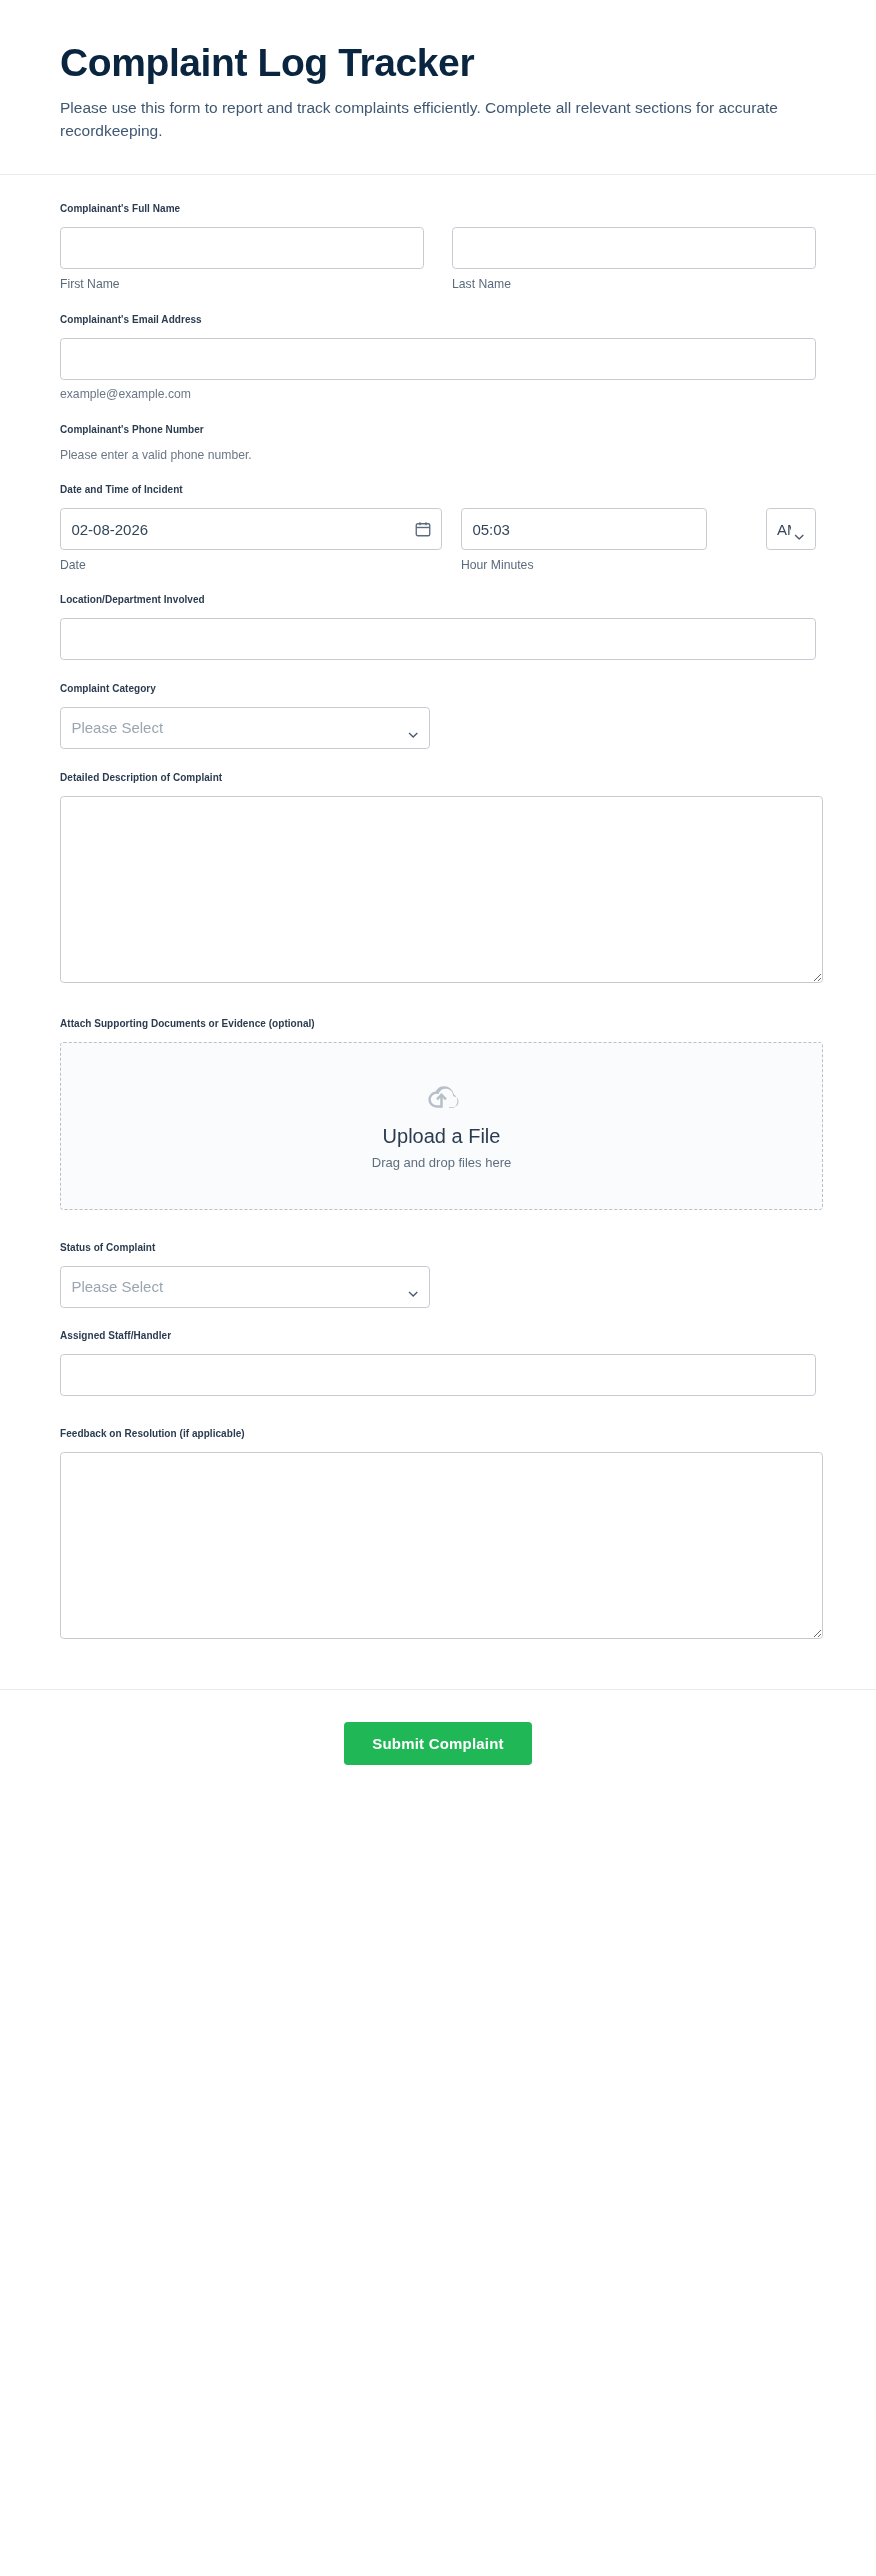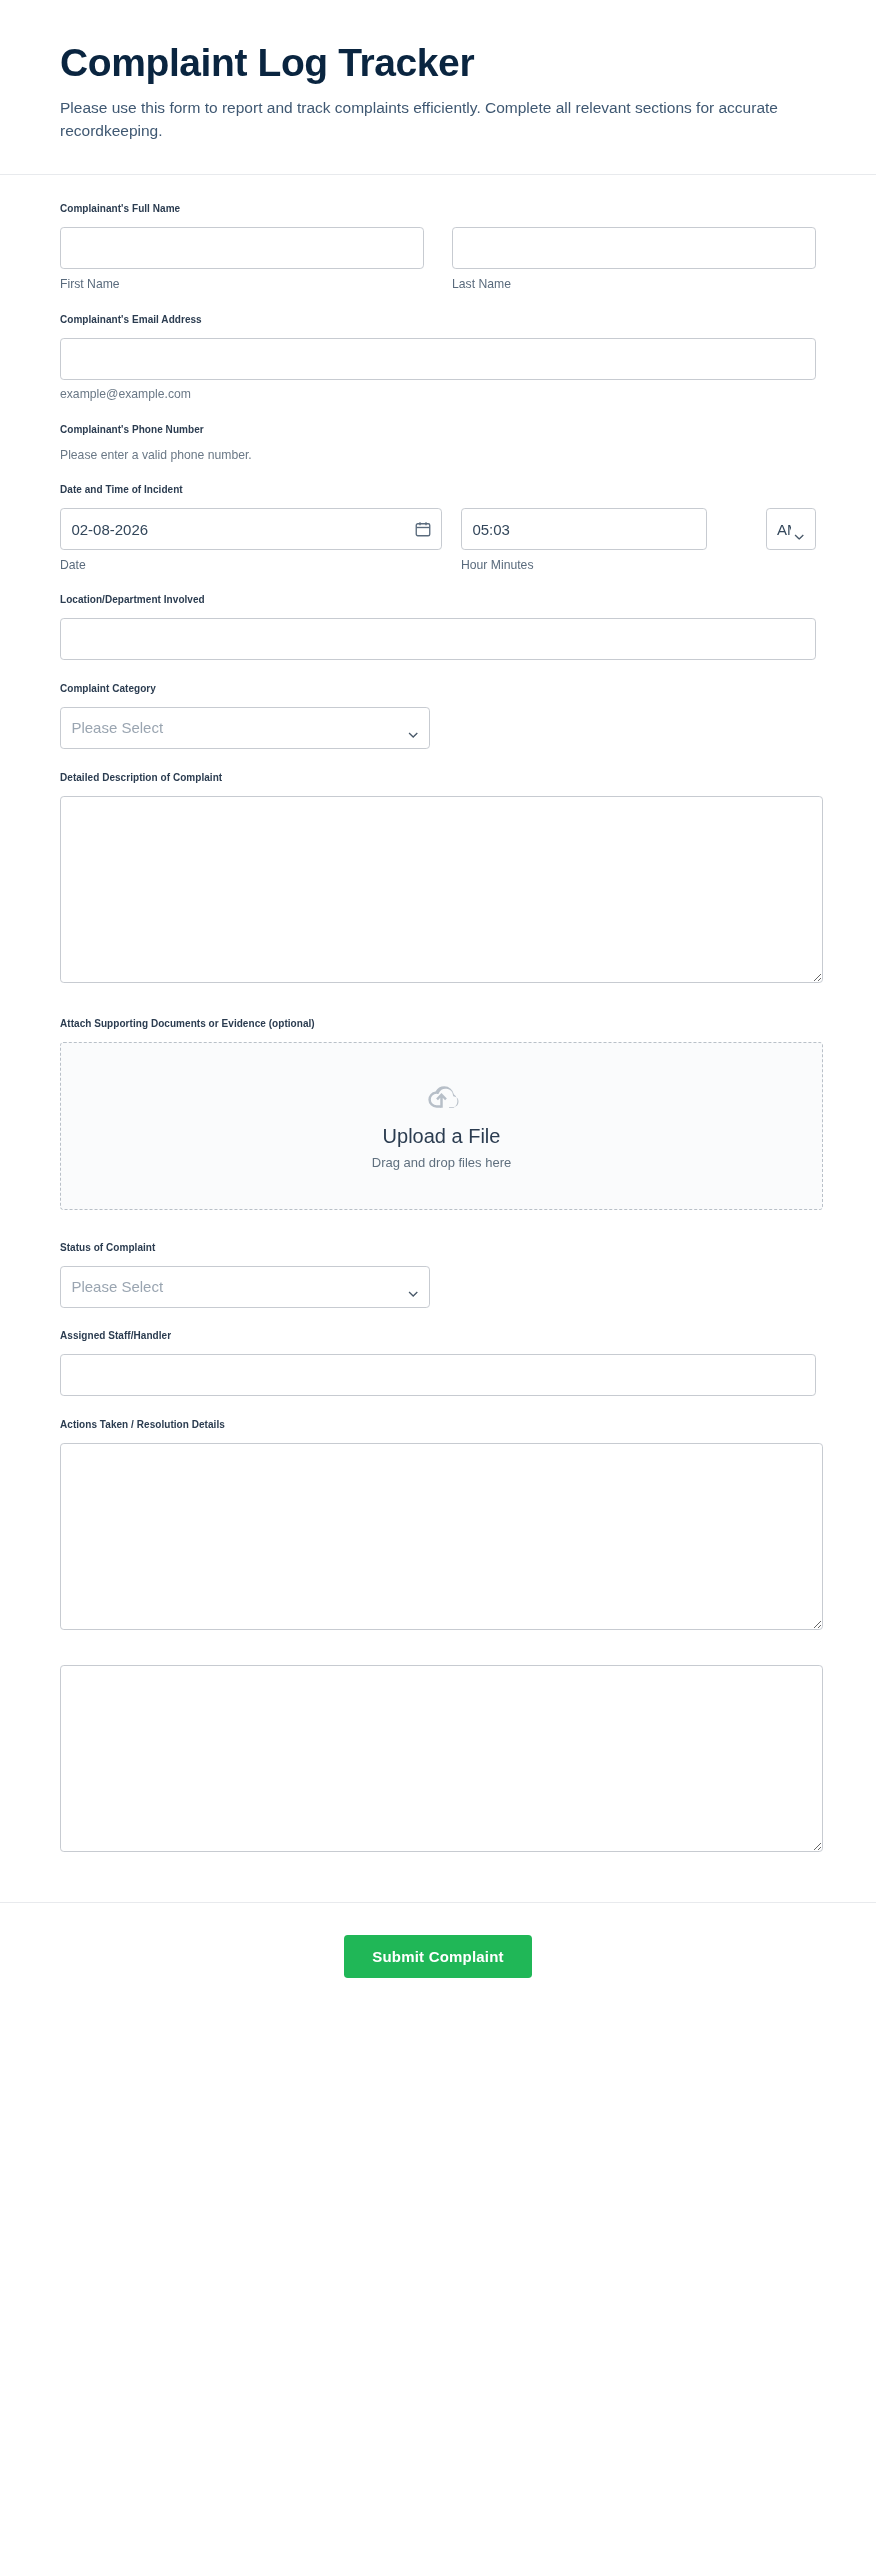--- a/index.html
+++ b/index.html
@@ -323,28 +323,25 @@
             </svg>
         </span>
       </div>
     </div>
 
     <div class="field">
       <span class="field-label">Assigned Staff/Handler</span>
       <input type="text" class="input-med" value="" style="">
     </div>
 
-    <div class="field">
-      <span class="field-label">Actions Taken / Resolution Details</span>
-      <textarea class="ta-actions" style=""></textarea>
-    </div>
 
     <div class="spacer-lg"></div>
 
     <div class="field">
+      <span class="field-label">Feedback on Resolution (if applicable)</span>
       <textarea class="ta-feedback" style=""></textarea>
     </div>
 
   </div>
 
   <div class="form-footer">
     <button class="submit-btn" style="background: rgb(32, 183, 87);">Submit Complaint</button>
   </div>
 
 </div>

